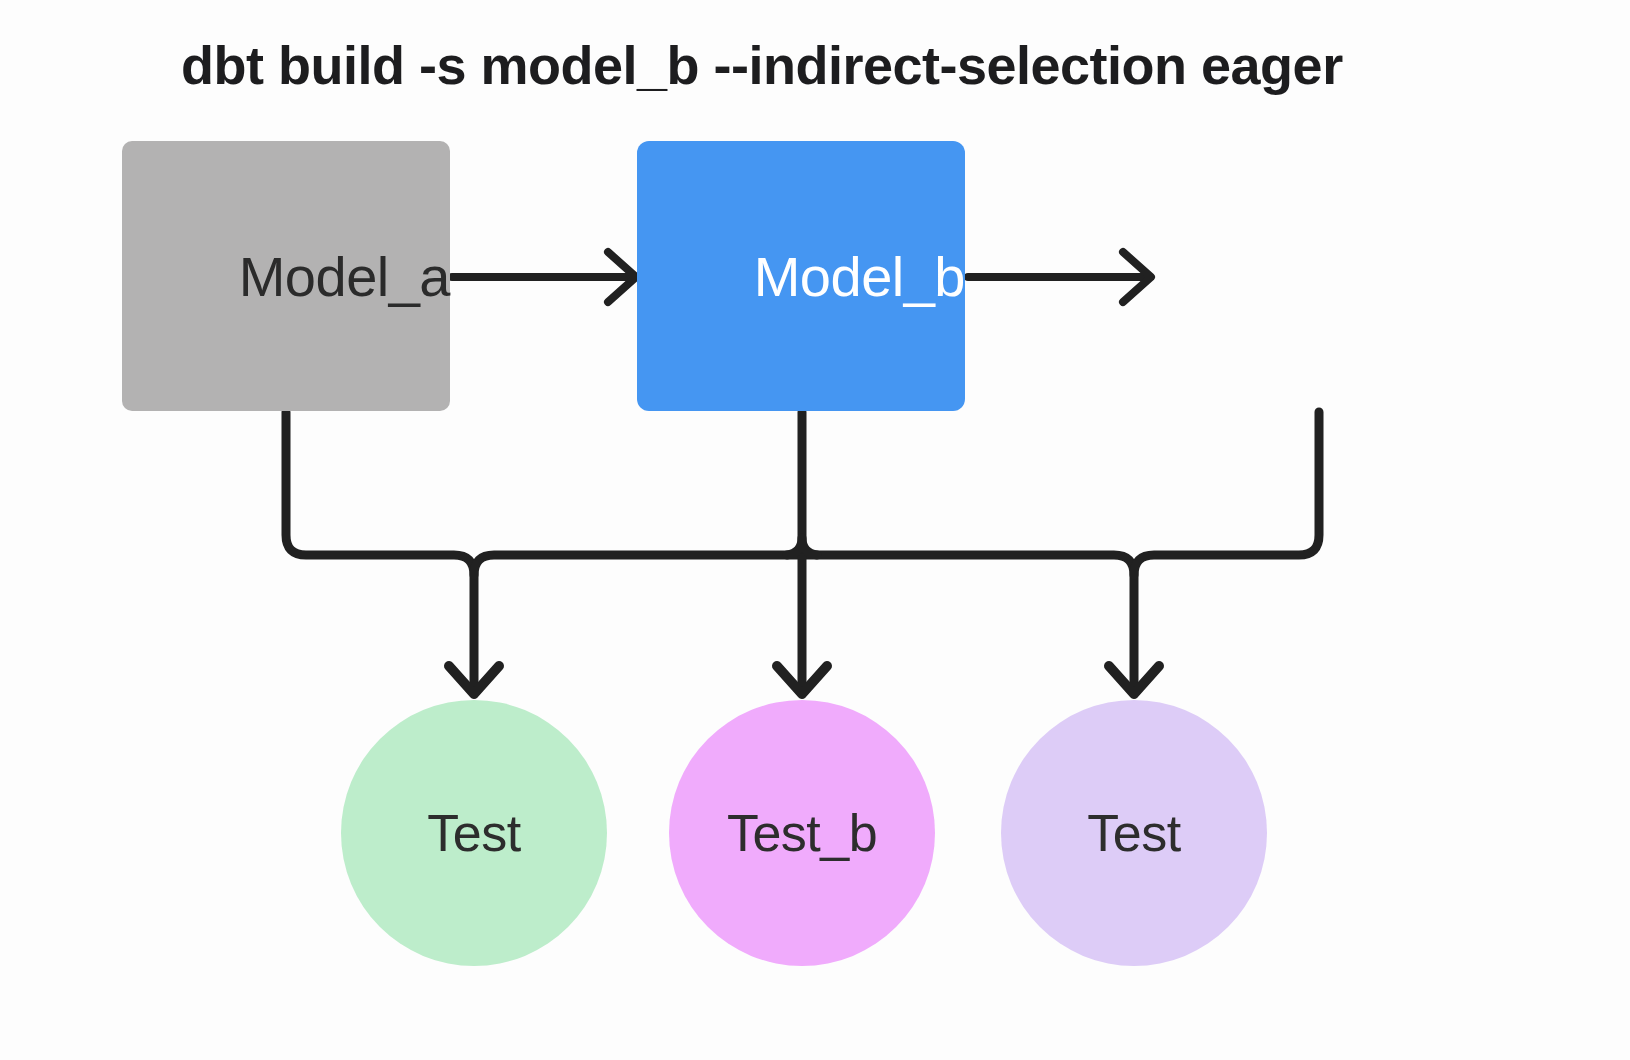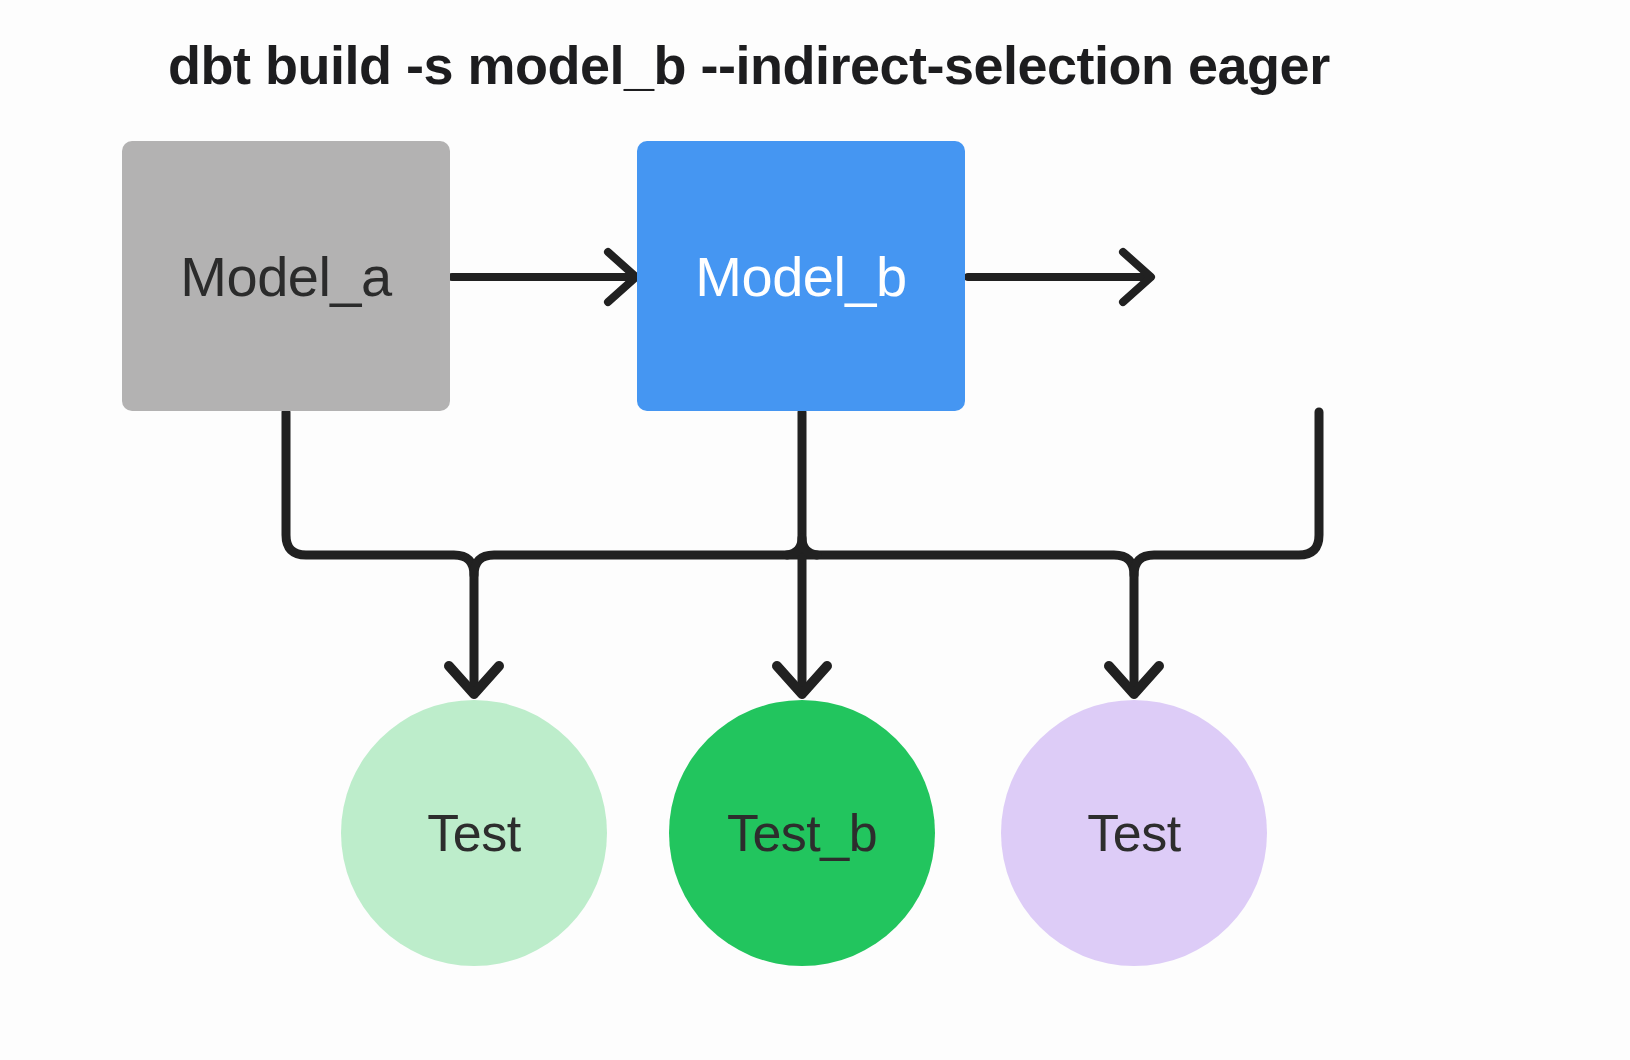--- a/index.html
+++ b/index.html
@@ -10,21 +10,21 @@
   .canvas {
     position: relative;
     width: 1630px;
     height: 1060px;
     background: #fdfdfd;
     font-family: "Liberation Sans", sans-serif;
     overflow: hidden;
   }
   .diagram-title {
     position: absolute;
-    left: 168px;
+    left: 181px;
     top: 34px;
     font-size: 54px;
     font-weight: 600;
     letter-spacing: -0.5px;
     color: #1d1d1f;
     white-space: nowrap;
   }
   .edges-layer {
     position: absolute;
     left: 0;
@@ -33,31 +33,31 @@
     height: 1060px;
   }
   .model-box {
     position: absolute;
     width: 328px;
     height: 270px;
     top: 141px;
     border-radius: 10px;
     display: flex;
     align-items: center;
-    justify-content: center;
+    justify-content: flex-end;
     font-size: 56px;
     font-weight: 500;
     color: #2b2b2b;
     letter-spacing: -0.5px;
   }
   .model-box.selected {
     color: #ffffff;
   }
   .box-a { left: 122px; }
-  .box-b { left: 637px; }
+  .box-b { left: 637px; border-radius: 12px; }
   .box-c { left: 1155px; }
   .test-circle {
     position: absolute;
     width: 266px;
     height: 266px;
     top: 700px;
     border-radius: 50%;
     display: flex;
     flex-direction: column;
     align-items: center;
@@ -112,21 +112,21 @@
 
   <div class="model-box box-b selected" style="background: rgb(69, 150, 242);">
     <span>Model_b</span>
   </div>
 
 
   <div class="test-circle circle-ab" style="background: rgb(189, 237, 203);">
     <span>Test</span>
   </div>
 
-  <div class="test-circle circle-b" style="background: #22c55e;">
+  <div class="test-circle circle-b" style="background: #f0abfc;">
     <span>Test_b</span>
 
   </div>
 
   <div class="test-circle circle-bc" style="background: rgb(221, 204, 247);">
     <span>Test</span>
   </div>
 
 </div>
 

